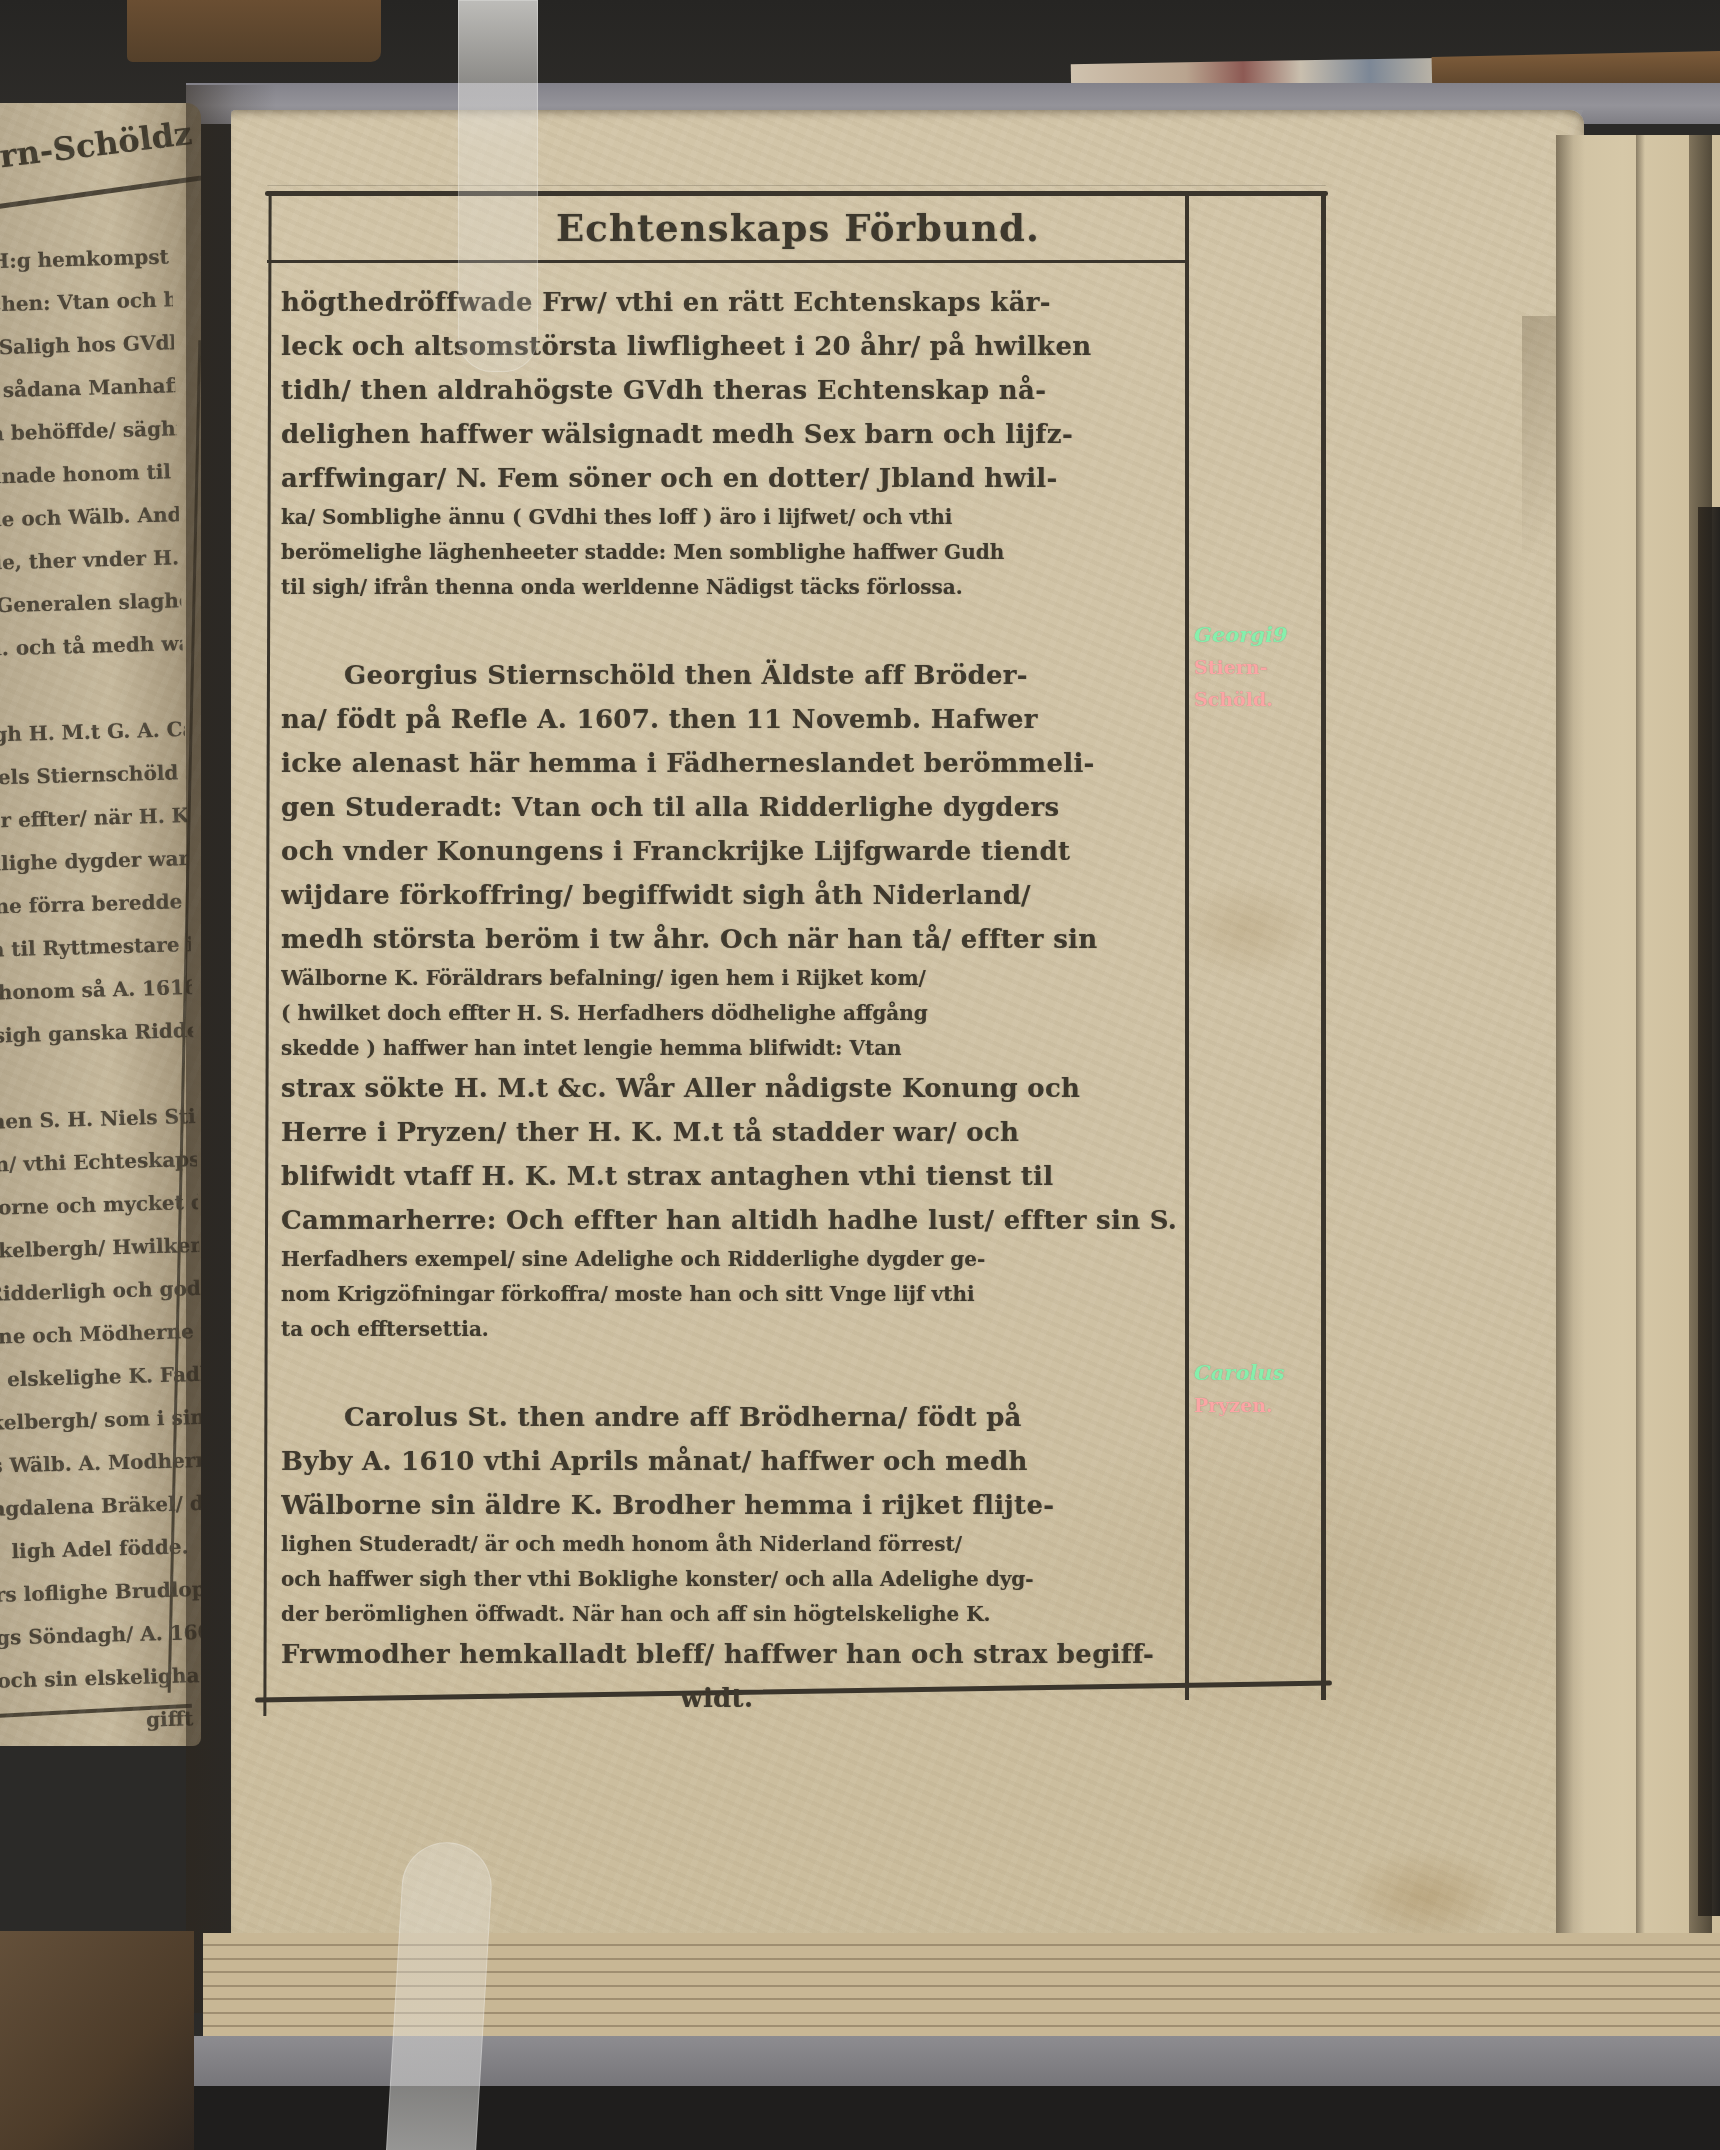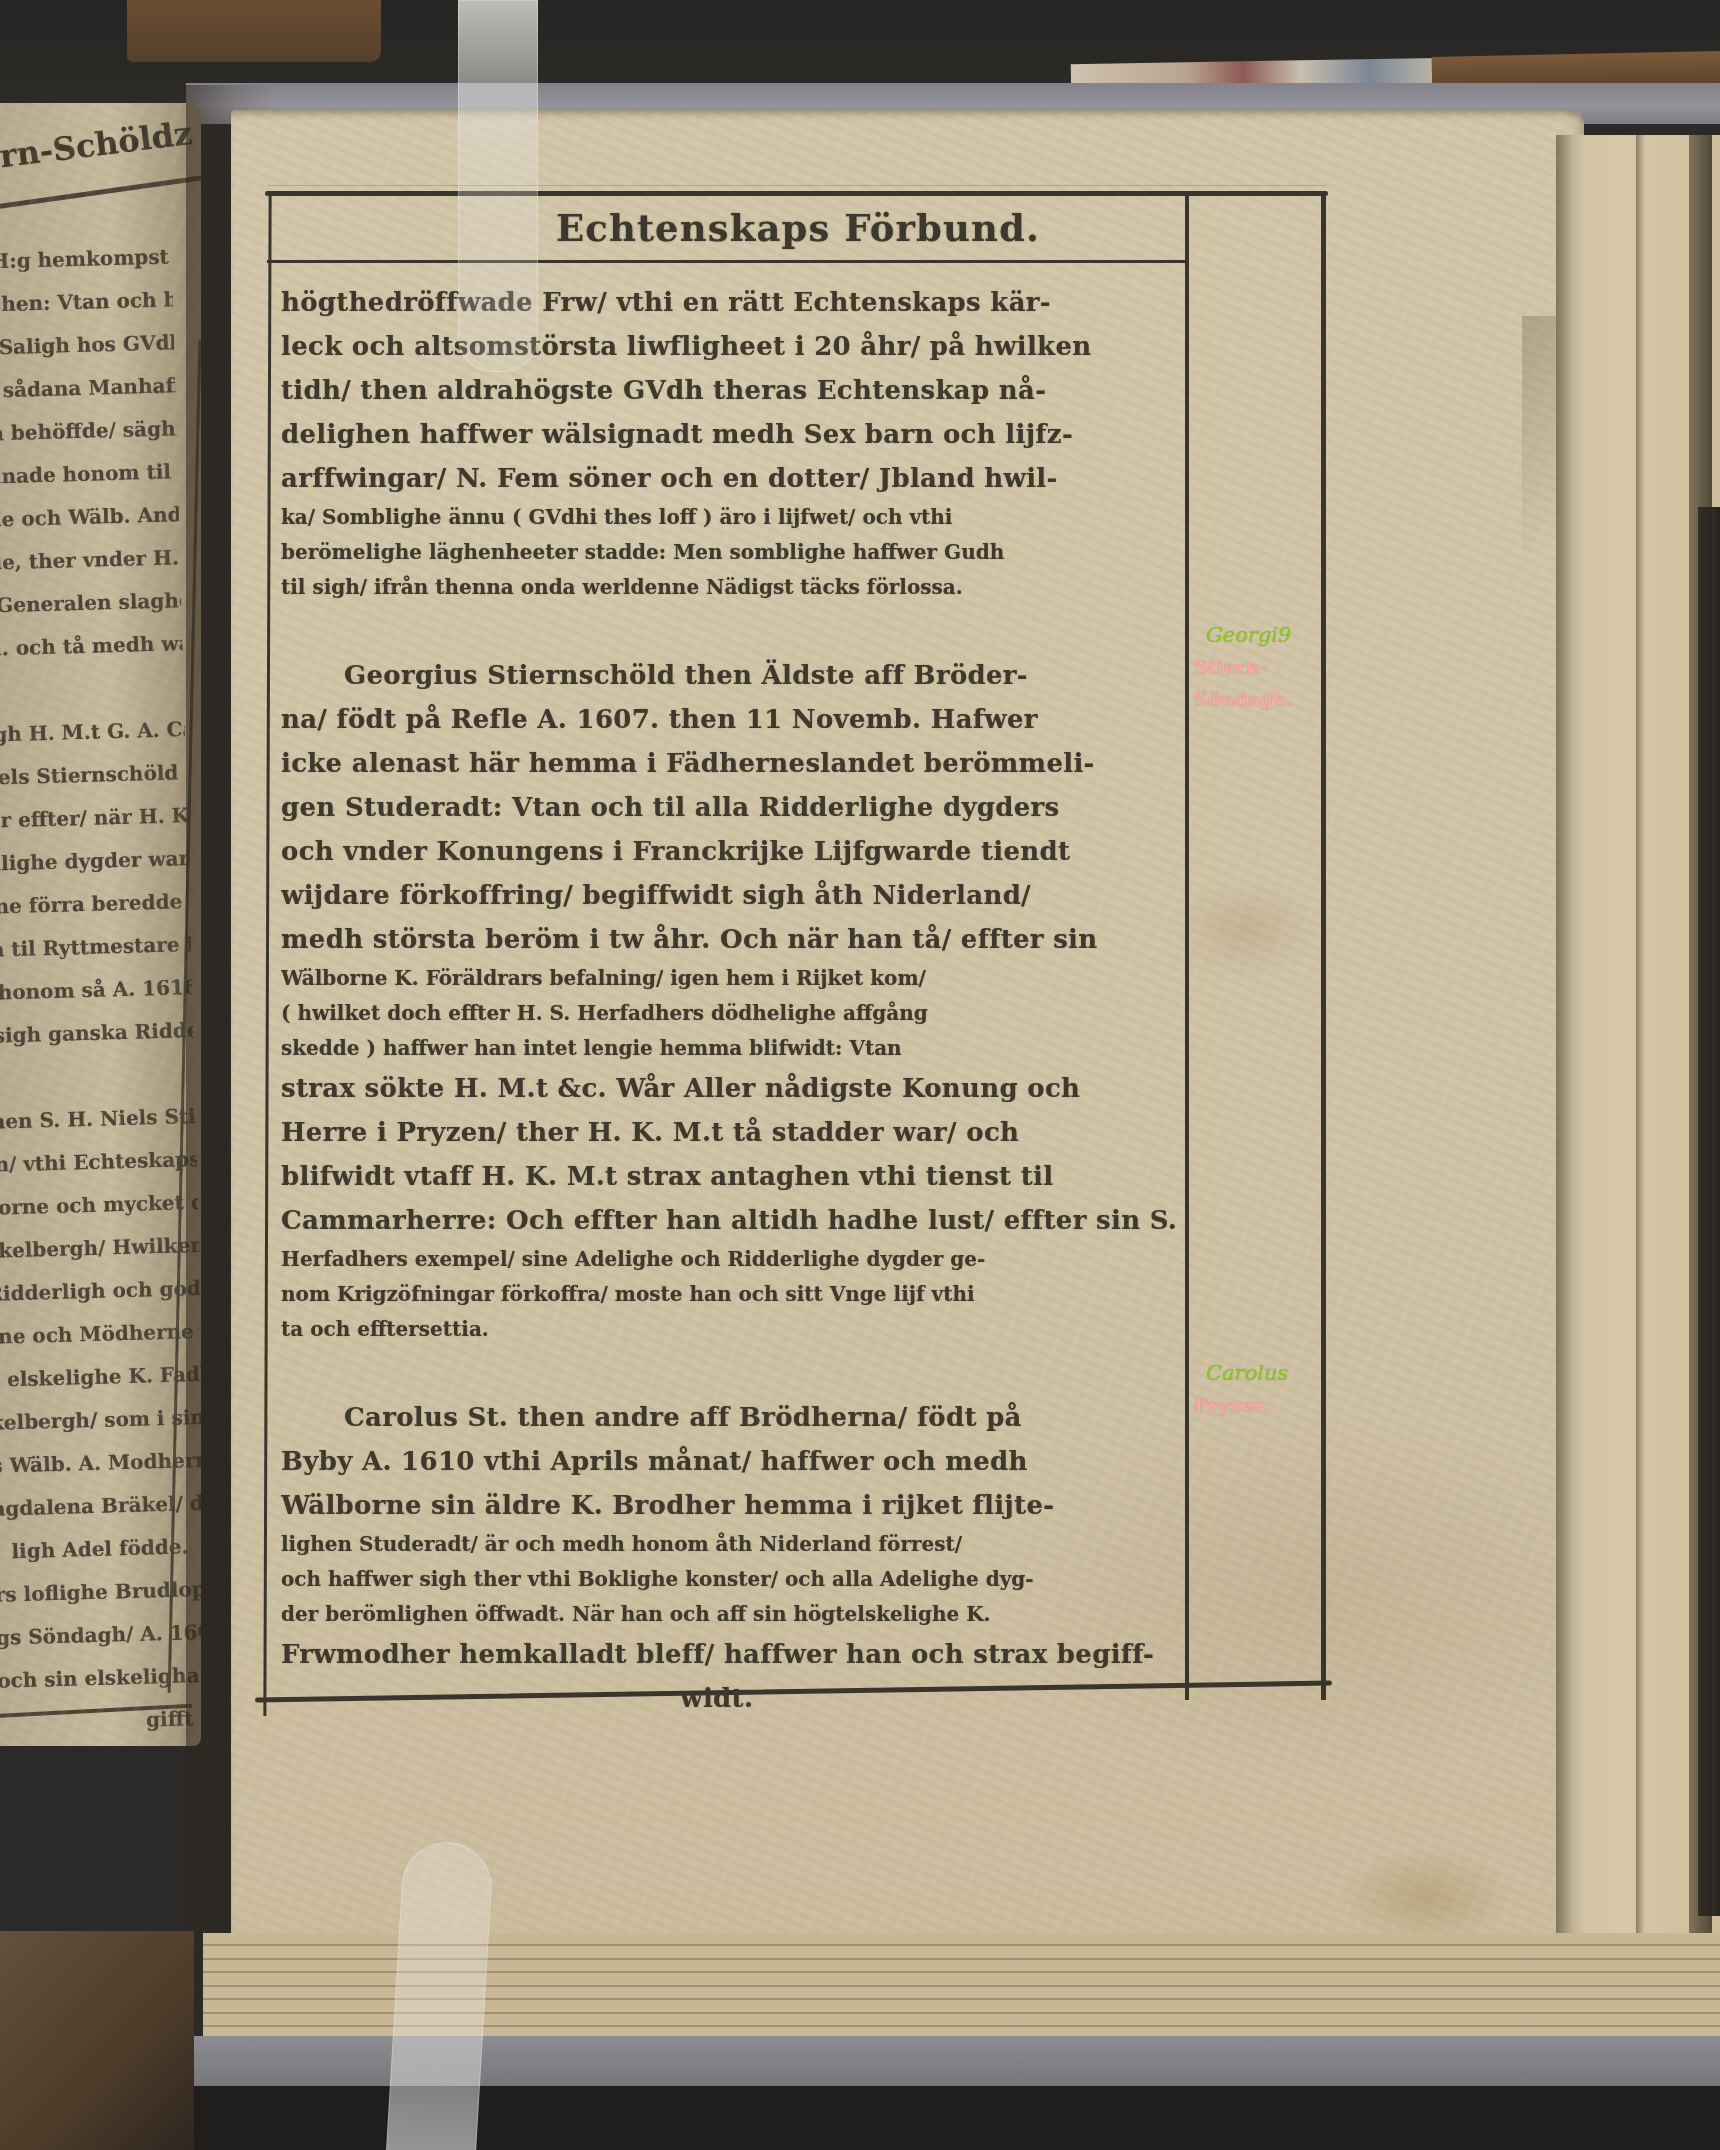--- a/index.html
+++ b/index.html
@@ -74,21 +74,21 @@
   .line.b{font-size:26px;height:44px;line-height:44px;letter-spacing:0.3px;}
   .line.s{font-size:20px;height:35px;line-height:35px;}
   .line.ind{text-indent:63px;margin-top:48px;}
   .line.ar{text-align:center;padding-right:22.5px;}
 
   
   .margin-note{left:1194px;width:125px;}
   #margin-note-1{top:619px;}
   #margin-note-2{top:1357px;}
   .mn-line{font-size:19px;height:32px;line-height:32px;color:#fca5a5;font-weight:700;white-space:nowrap;text-shadow:0 0 1.1px rgba(70,62,48,.4);}
-  .mn-line.it{font-style:italic;font-weight:400;font-size:21px;color:#84cc16;margin-left:12px;}
+  .mn-line.it{font-style:italic;font-weight:700;font-size:21px;color:#86efac;}
 
   
   .strap{background:linear-gradient(180deg,rgba(232,231,227,.78),rgba(232,231,227,.30) 40%,rgba(232,231,227,.16));}
   #strap-top{left:458px;top:0;width:80px;height:372px;border-radius:0 0 34px 34px;
     box-shadow:inset 0 0 0 1.1px rgba(255,255,255,.25);}
   #strap-bottom{left:395px;top:1842px;width:90px;height:316px;border-radius:45px 45px 0 0;transform:rotate(3.4deg);
     background:linear-gradient(180deg,rgba(235,234,230,.30),rgba(235,234,230,.38) 55%,rgba(226,226,224,.62));
     box-shadow:inset 0 0 0 1.1px rgba(255,255,255,.22);}
 
   .noise{pointer-events:none;left:0;top:0;width:100%;height:100%;
@@ -210,21 +210,21 @@
       <div class="line s">lighen Studeradt/ är och medh honom åth Niderland förrest/</div>
       <div class="line s">och haffwer sigh ther vthi Boklighe konster/ och alla Adelighe dyg-</div>
       <div class="line s">der berömlighen öffwadt. När han och aff sin högtelskelighe K.</div>
       <div class="line b">Frwmodher hemkalladt bleff/ haffwer han och strax begiff-</div>
       <div class="line b ar">widt.</div>
     </div>
 
   <div class="abs margin-note" id="margin-note-1">
       <div class="mn-line it">Georgi9</div>
       <div class="mn-line">Stiern-</div>
-      <div class="mn-line">Söndagh.</div>
+      <div class="mn-line">Schöld.</div>
     </div>
   <div class="abs margin-note" id="margin-note-2">
       <div class="mn-line it">Carolus</div>
       <div class="mn-line">Pryzen.</div>
     </div>
 
   <div class="abs strap" id="strap-top"></div>
   <div class="abs" id="strap-bottom"></div>
 
 </div>

